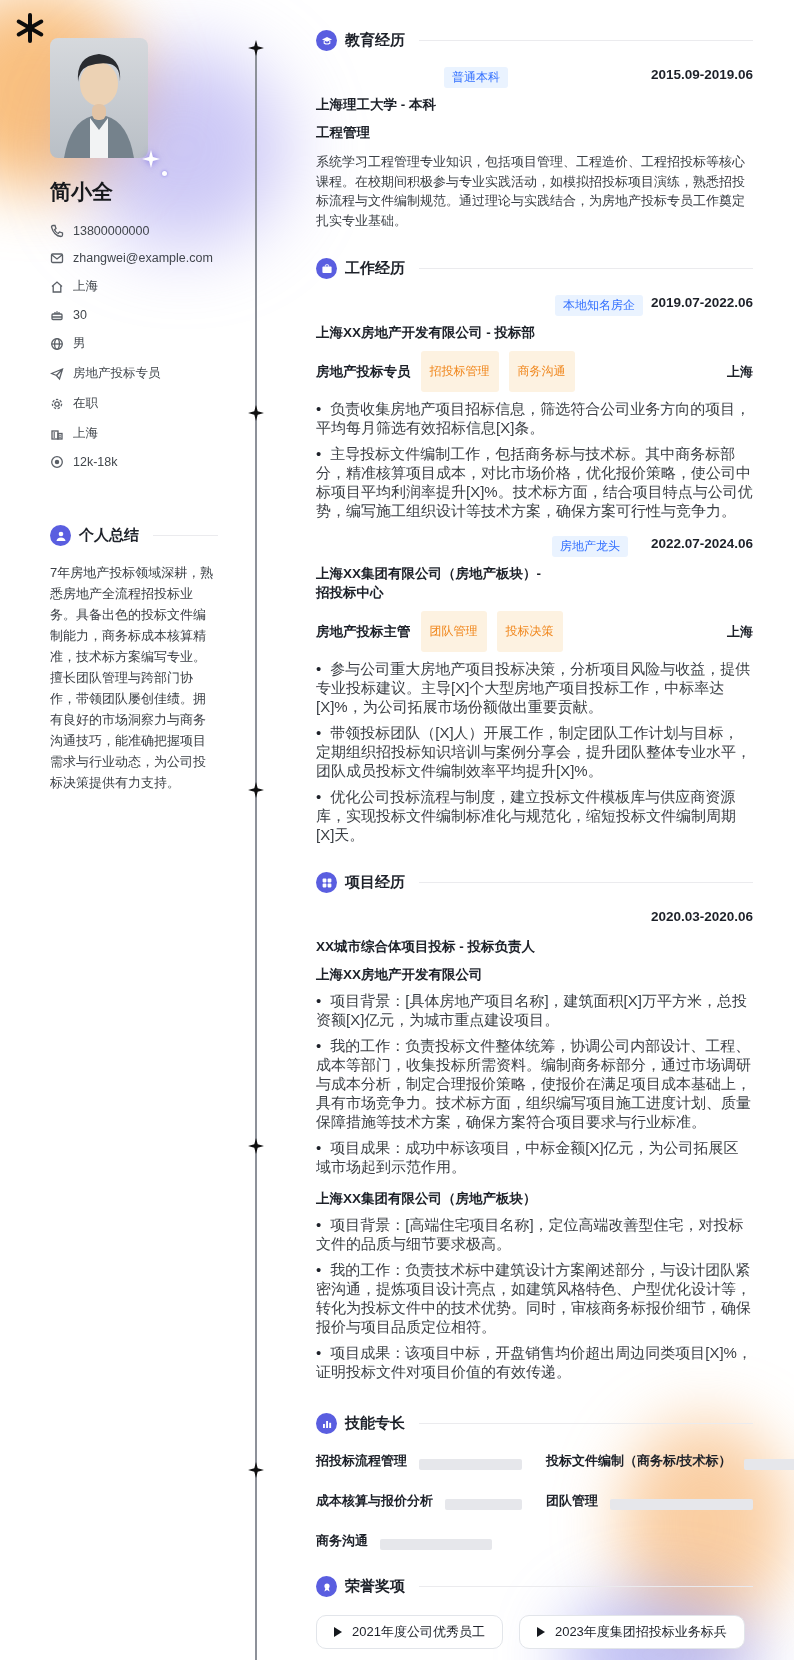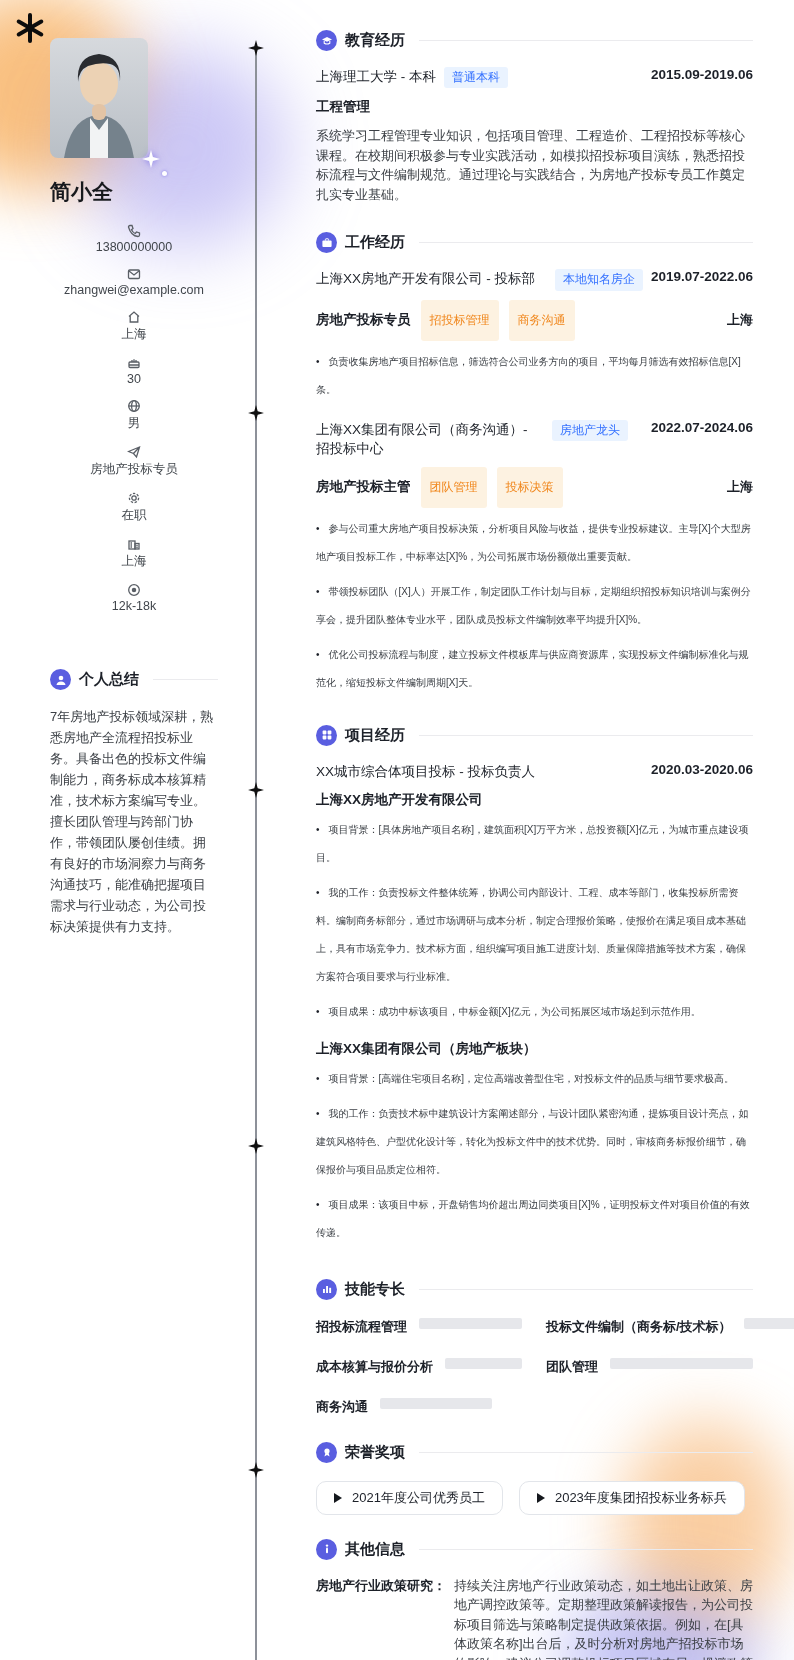--- a/index.html
+++ b/index.html
@@ -14,53 +14,53 @@
   
   .timeline{position:absolute;left:255px;top:52px;bottom:0;width:2px;background:#8d9199;}
   .sparkle{position:absolute;width:16px;height:16px;}
   
   .sidebar{position:absolute;left:50px;top:38px;width:168px;}
   .photo{width:98px;height:120px;border-radius:8px;overflow:hidden;display:block;position:relative;}
   .photo-sparkle{position:absolute;left:92px;top:112px;width:18px;height:18px;filter:drop-shadow(0 0 3px rgba(120,110,230,.9));}
   .photo-dot{position:absolute;left:112px;top:133px;width:5px;height:5px;border-radius:50%;background:#fff;box-shadow:0 0 3px rgba(120,110,230,.9);}
   .name{font-size:21px;font-weight:bold;color:#17191d;margin:20px 0 18px 0;position:relative;}
   .contact{list-style:none;margin:0;padding:0;}
-  .contact li{display:flex;align-items:center;gap:2px;margin-bottom:13px;font-size:12.5px;color:#41464c;flex-direction:column;}
+  .contact li{display:flex;align-items:center;gap:9px;margin-bottom:13px;font-size:12.5px;color:#41464c;}
   .cicon{width:14px;height:14px;flex:0 0 14px;display:inline-flex;}
   .cicon svg{width:14px;height:14px;stroke:#5a5f66;fill:none;stroke-width:1.3;}
   
   .sec-h{display:flex;align-items:center;gap:8px;text-align:center;}
   .sec-ic{width:21px;height:21px;border-radius:50%;background:#5a5ee0;flex:0 0 21px;
           display:flex;align-items:center;justify-content:center;}
   .sec-ic svg{width:12px;height:12px;}
   .sec-t{font-size:15px;font-weight:bold;color:#1d2129;white-space:nowrap;}
   .sec-line{flex:1;height:1px;background:#ebebee;margin-left:6px;}
   
   .summary{margin-top:56px;}
   .summary p{margin:16px 0 0 0;font-size:13px;line-height:21px;color:#3c4046;}
   
   .main{position:absolute;left:316px;top:30px;width:437px;}
   .item-row{display:flex;align-items:flex-start;gap:8px;margin-top:16px;}
-  .item-t{font-weight:normal;font-size:13.5px;color:#1d2129;line-height:19px;flex:1 1 auto;}
+  .item-t{font-weight:bold;font-size:13.5px;color:#1d2129;line-height:19px;flex:1 1 auto;margin-top:28px;}
   .badge-blue{font-size:12px;line-height:1.45;background:#eaf3ff;color:#3370ff;padding:2px 8px;border-radius:3px;white-space:nowrap;flex:0 0 auto;}
   .badge-blue.wrap{white-space:normal;max-width:66px;}
   .date{margin-left:auto;font-weight:bold;font-size:13.5px;color:#1d2129;white-space:nowrap;flex:0 0 auto;}
   .role-row{display:flex;align-items:center;gap:10px;margin-top:9px;}
   .role{font-weight:bold;font-size:13.5px;color:#1d2129;white-space:nowrap;}
   .tag{font-size:12px;background:#fdf2e1;color:#f08519;padding:12px 9px;border-radius:3px;white-space:nowrap;}
   .loc{margin-left:auto;font-weight:bold;font-size:13px;color:#1d2129;}
   .sub-t{font-weight:bold;font-size:13.5px;color:#1d2129;margin-top:10px;}
   .para{font-size:13px;line-height:19.5px;margin:10px 0 0 0;color:#3c4046;}
-  .bullet{font-size:10px;line-height:28px;margin:7px 0 0 0;color:#3c4046;}
+  .bullet{font-size:15px;line-height:19px;margin:7px 0 0 0;color:#3c4046;}
   .bullet::before{content:"•";margin-right:9px;color:#1d2129;}
   .sec{margin-top:28px;}
   .sec.first{margin-top:0;}
   
   .skills-grid{display:grid;grid-template-columns:206px 1fr;column-gap:24px;row-gap:22px;margin-top:18px;}
-  .skill{display:flex;align-items:flex-start;min-width:0;}
+  .skill{display:flex;align-items:flex-end;min-width:0;}
   .skill .lb{font-weight:bold;font-size:13px;color:#1d2129;white-space:nowrap;}
   .skill .bar{flex:1;height:11px;background:#e6e7eb;border-radius:2px;margin-left:12px;min-width:62px;}
   .skill .fill{height:100%;background:#5a5ee0;border-radius:2px 0 0 2px;
                clip-path:polygon(0 0,calc(100% - 7px) 0,100% 100%,0 100%);}
   
   .honors{display:flex;gap:16px;margin-top:18px;}
   .pill{display:flex;align-items:center;gap:10px;border:1px solid #e2e5ea;border-radius:10px;
         padding:7px 17px;font-size:13px;color:#1d2129;background:#fff;}
   .play{width:0;height:0;border-left:8px solid #15181d;border-top:5px solid transparent;border-bottom:5px solid transparent;}
   
@@ -264,25 +264,26 @@
         <span class="badge-blue">本地知名房企</span>
         <span class="date">2019.07-2022.06</span>
       </div>
       <div class="role-row">
         <span class="role">房地产投标专员</span>
         <span class="tag">招投标管理</span>
         <span class="tag">商务沟通</span>
         <span class="loc">上海</span>
       </div>
       <p class="bullet">负责收集房地产项目招标信息，筛选符合公司业务方向的项目，平均每月筛选有效招标信息[X]条。</p>
+      <p class="bullet">主导投标文件编制工作，包括商务标与技术标。其中商务标部分，精准核算项目成本，对比市场价格，优化报价策略，使公司中标项目平均利润率提升[X]%。技术标方面，结合项目特点与公司优势，编写施工组织设计等技术方案，确保方案可行性与竞争力。</p>
     </div>
 
     <div style="margin-top:14px">
       <div class="item-row">
-        <span class="item-t" style="max-width:228px">上海XX集团有限公司（商务沟通）- 招投标中心</span>
+        <span class="item-t" style="max-width:228px">上海XX集团有限公司（房地产板块）- 招投标中心</span>
         <span class="badge-blue wrap">房地产龙头</span>
         <span class="date">2022.07-2024.06</span>
       </div>
       <div class="role-row">
         <span class="role">房地产投标主管</span>
         <span class="tag">团队管理</span>
         <span class="tag">投标决策</span>
         <span class="loc">上海</span>
       </div>
       <p class="bullet">参与公司重大房地产项目投标决策，分析项目风险与收益，提供专业投标建议。主导[X]个大型房地产项目投标工作，中标率达[X]%，为公司拓展市场份额做出重要贡献。</p>

